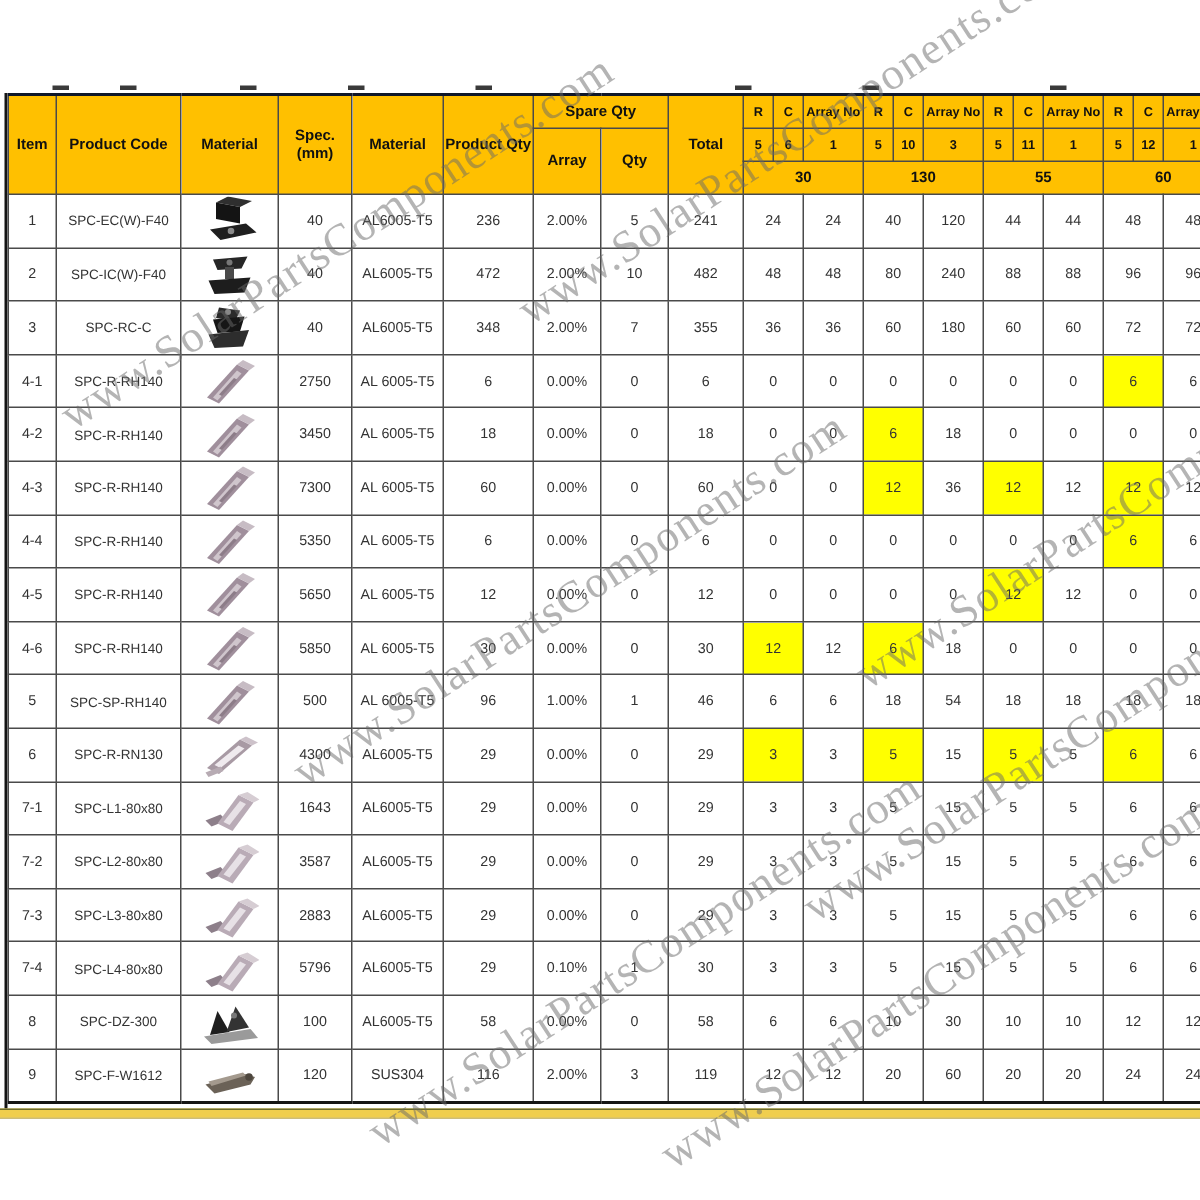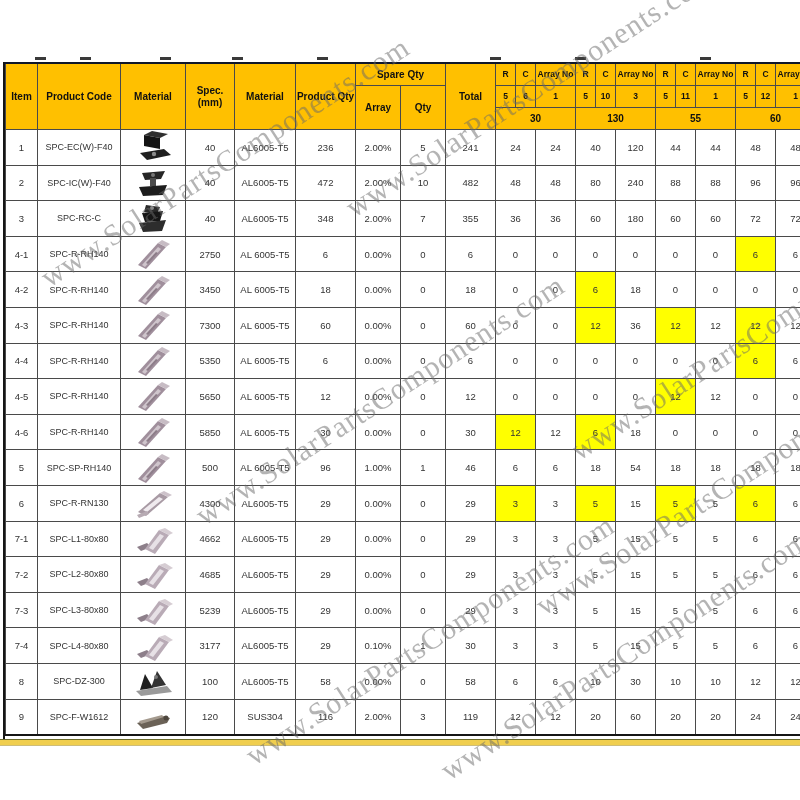--- a/index.html
+++ b/index.html
@@ -418,21 +418,21 @@
             <td>7-1</td>
             <td class="code">SPC-L1-80x80</td>
             <td class="pic">
               <svg width="40" height="32" viewBox="0 0 40 32">
                 <polygon points="4,24 14,20 18,24 8,28" fill="#8d7f8a"></polygon>
                 <polygon points="12,26 26,7 36,12 22,31" fill="#b9abb6"></polygon>
                 <polygon points="26,7 32,5 40,10 36,12" fill="#d6cdd3"></polygon>
                 <polygon points="16,25 27,11 31,13 20,27" fill="#e7e1e6"></polygon>
               </svg>
             </td>
-            <td>4662</td>
+            <td>1643</td>
             <td>AL6005-T5</td>
             <td>29</td>
             <td>0.00%</td>
             <td>0</td>
             <td>29</td>
             <td colspan="2">3</td>
             <td colspan="1">3</td>
             <td colspan="2">5</td>
             <td colspan="1">15</td>
             <td colspan="2">5</td>
@@ -444,21 +444,21 @@
             <td>7-2</td>
             <td class="code">SPC-L2-80x80</td>
             <td class="pic">
               <svg width="40" height="32" viewBox="0 0 40 32">
                 <polygon points="4,24 14,20 18,24 8,28" fill="#8d7f8a"></polygon>
                 <polygon points="12,26 26,7 36,12 22,31" fill="#b9abb6"></polygon>
                 <polygon points="26,7 32,5 40,10 36,12" fill="#d6cdd3"></polygon>
                 <polygon points="16,25 27,11 31,13 20,27" fill="#e7e1e6"></polygon>
               </svg>
             </td>
-            <td>4685</td>
+            <td>3587</td>
             <td>AL6005-T5</td>
             <td>29</td>
             <td>0.00%</td>
             <td>0</td>
             <td>29</td>
             <td colspan="2">3</td>
             <td colspan="1">3</td>
             <td colspan="2">5</td>
             <td colspan="1">15</td>
             <td colspan="2">5</td>
@@ -470,21 +470,21 @@
             <td>7-3</td>
             <td class="code">SPC-L3-80x80</td>
             <td class="pic">
               <svg width="40" height="32" viewBox="0 0 40 32">
                 <polygon points="4,24 14,20 18,24 8,28" fill="#8d7f8a"></polygon>
                 <polygon points="12,26 26,7 36,12 22,31" fill="#b9abb6"></polygon>
                 <polygon points="26,7 32,5 40,10 36,12" fill="#d6cdd3"></polygon>
                 <polygon points="16,25 27,11 31,13 20,27" fill="#e7e1e6"></polygon>
               </svg>
             </td>
-            <td>5239</td>
+            <td>2883</td>
             <td>AL6005-T5</td>
             <td>29</td>
             <td>0.00%</td>
             <td>0</td>
             <td>29</td>
             <td colspan="2">3</td>
             <td colspan="1">3</td>
             <td colspan="2">5</td>
             <td colspan="1">15</td>
             <td colspan="2">5</td>
@@ -496,21 +496,21 @@
             <td>7-4</td>
             <td class="code">SPC-L4-80x80</td>
             <td class="pic">
               <svg width="40" height="32" viewBox="0 0 40 32">
                 <polygon points="4,24 14,20 18,24 8,28" fill="#8d7f8a"></polygon>
                 <polygon points="12,26 26,7 36,12 22,31" fill="#b9abb6"></polygon>
                 <polygon points="26,7 32,5 40,10 36,12" fill="#d6cdd3"></polygon>
                 <polygon points="16,25 27,11 31,13 20,27" fill="#e7e1e6"></polygon>
               </svg>
             </td>
-            <td>3177</td>
+            <td>5796</td>
             <td>AL6005-T5</td>
             <td>29</td>
             <td>0.10%</td>
             <td>1</td>
             <td>30</td>
             <td colspan="2">3</td>
             <td colspan="1">3</td>
             <td colspan="2">5</td>
             <td colspan="1">15</td>
             <td colspan="2">5</td>

